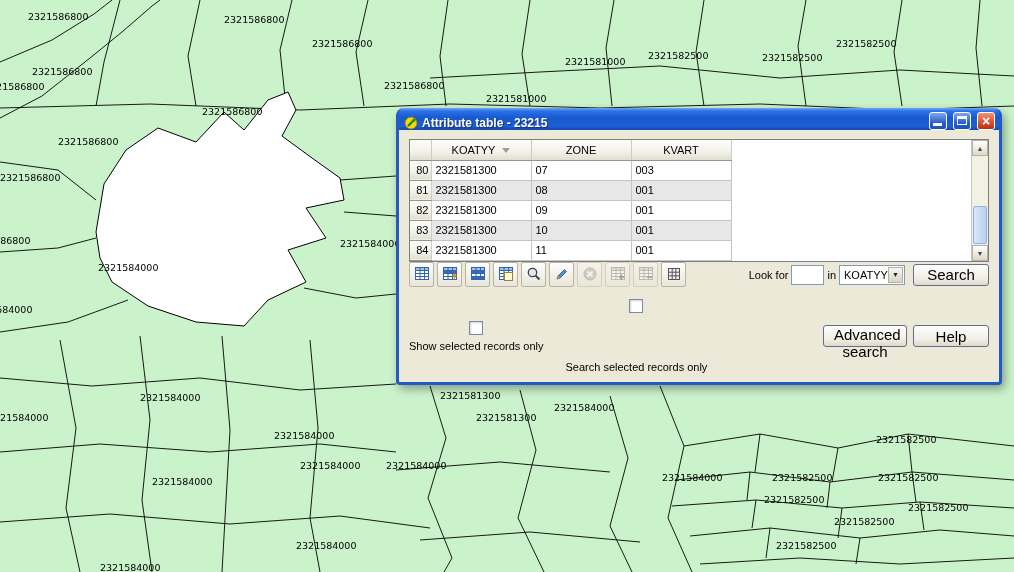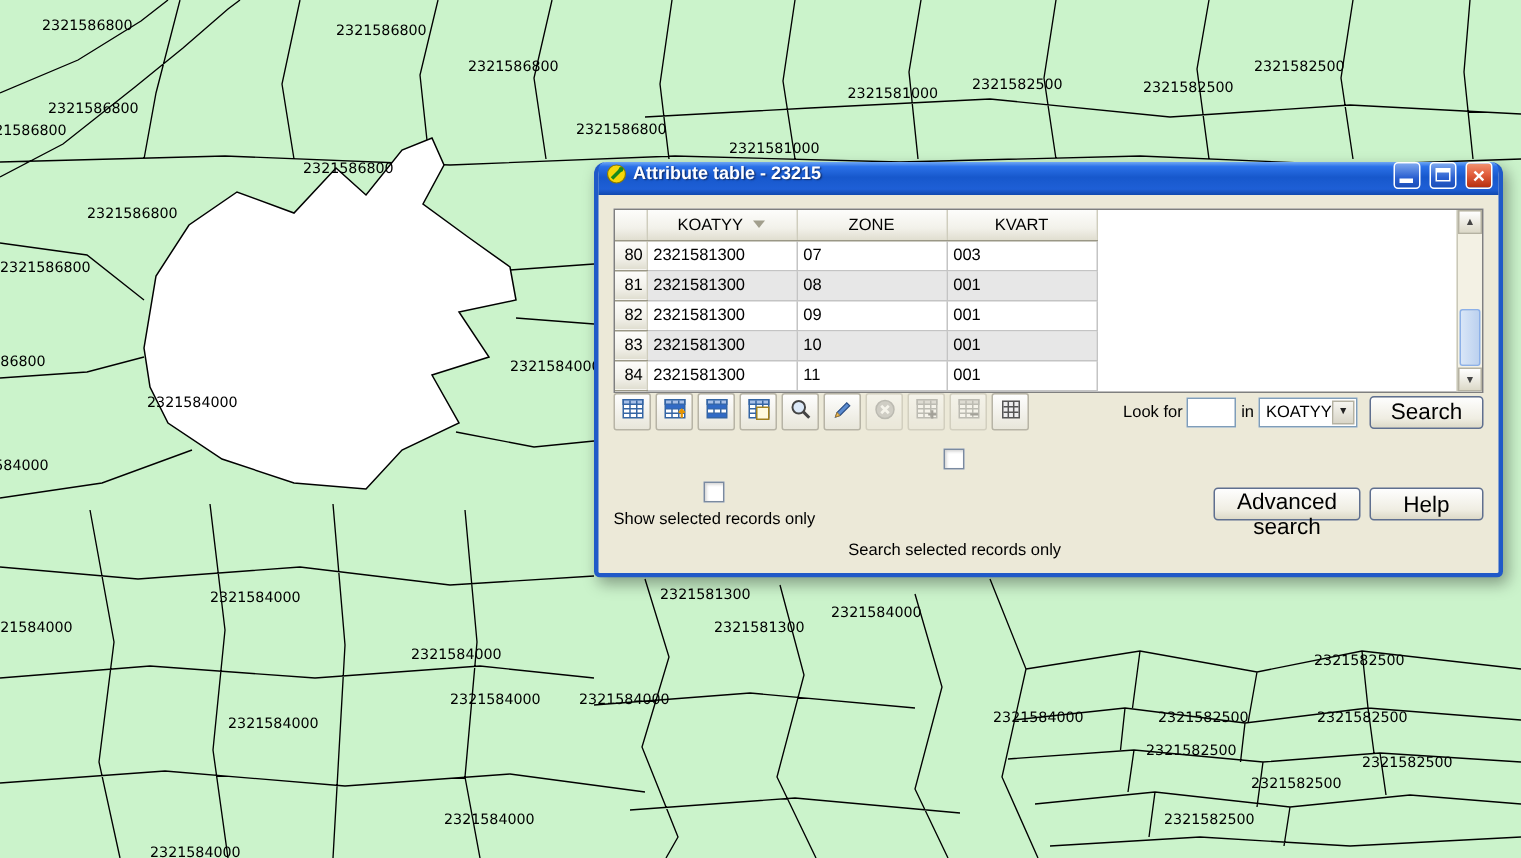--- a/index.html
+++ b/index.html
@@ -5,21 +5,21 @@
   html,body{margin:0;padding:0;}
   .stage{position:relative;width:1014px;height:572px;overflow:hidden;background:#cbf3cb;
          font-family:"Liberation Sans",sans-serif;}
   #map-svg{position:absolute;left:0;top:0;display:block;}
   #map-labels text{font-family:"DejaVu Sans",sans-serif;font-size:9.5px;fill:#000;}
 
   
   .dialog{position:absolute;left:396px;top:108px;width:606px;height:277px;box-sizing:border-box;
           border:3px solid #2059c8;border-top:none;border-radius:8px 8px 4px 4px;
           box-shadow:3px 4px 10px rgba(0,0,0,.35);background:#ece9d8;}
-  .titlebar{height:22px;border-radius:5px 5px 0 0;display:flex;align-items:flex-start;gap:4px;
+  .titlebar{height:22px;border-radius:5px 5px 0 0;display:flex;align-items:flex-end;gap:4px;
             padding:0 4px;background:linear-gradient(180deg,#6fa8f5 0%,#2b71e8 14%,#1758cc 46%,#1e5fd6 82%,#1148ae 100%);}
   .titlebar .title{flex:1;color:#fff;font-weight:bold;font-size:12px;text-shadow:1px 1px 1px #12306e;
                    white-space:nowrap;overflow:hidden;}
   .appicon{width:15px;height:15px;display:flex;align-items:center;justify-content:center;}
   .wbtn{position:relative;width:18px;height:18px;margin-left:2px;border:1px solid #fff;border-radius:3px;
         box-sizing:border-box;display:flex;align-items:center;justify-content:center;}
   .wbtn.min,.wbtn.max{background:linear-gradient(180deg,#7da8ef,#2a5fd0 60%,#1c4fb8);}
   .wbtn.close{background:linear-gradient(180deg,#f0926f,#e25f3e 45%,#b52e0e);}
   .wbtn.min::after{content:"";position:absolute;left:3px;bottom:3px;width:9px;height:3px;background:#fff;}
   .wbtn.max::after{content:"";position:absolute;left:3px;top:3px;width:10px;height:9px;box-sizing:border-box;
@@ -70,21 +70,21 @@
   button.xp{height:22px;border:1px solid #5f6f8f;border-radius:3px;font-size:15px;font-family:inherit;
             background:linear-gradient(#fefefe,#efede2 70%,#dcd9c8);padding:0 10px;}
   .search-btn{width:76px;margin-left:5px;}
 
   
   .optrow{display:flex;align-items:center;margin-top:12px;font-size:11px;gap:6px;}
   .chk{display:flex;align-items:center;gap:5px;flex-direction:column;}
   .chk+.chk{margin-left:16px;gap:48px;}
   .box{width:12px;height:12px;background:#fff;border:1px solid #7a8aa0;box-shadow:inset 1px 1px 2px rgba(0,0,0,.18);}
   .flexspacer{flex:1;}
-  .adv-btn{width:98px;}
+  .adv-btn{width:84px;}
   .help-btn{width:76px;}
 </style>
 </head>
 <body>
 
 <div class="stage">
 
   <svg id="map-svg" width="1014" height="572" viewBox="0 0 1014 572">
     <rect x="0" y="0" width="1014" height="572" fill="#cbf3cb"></rect>
 

